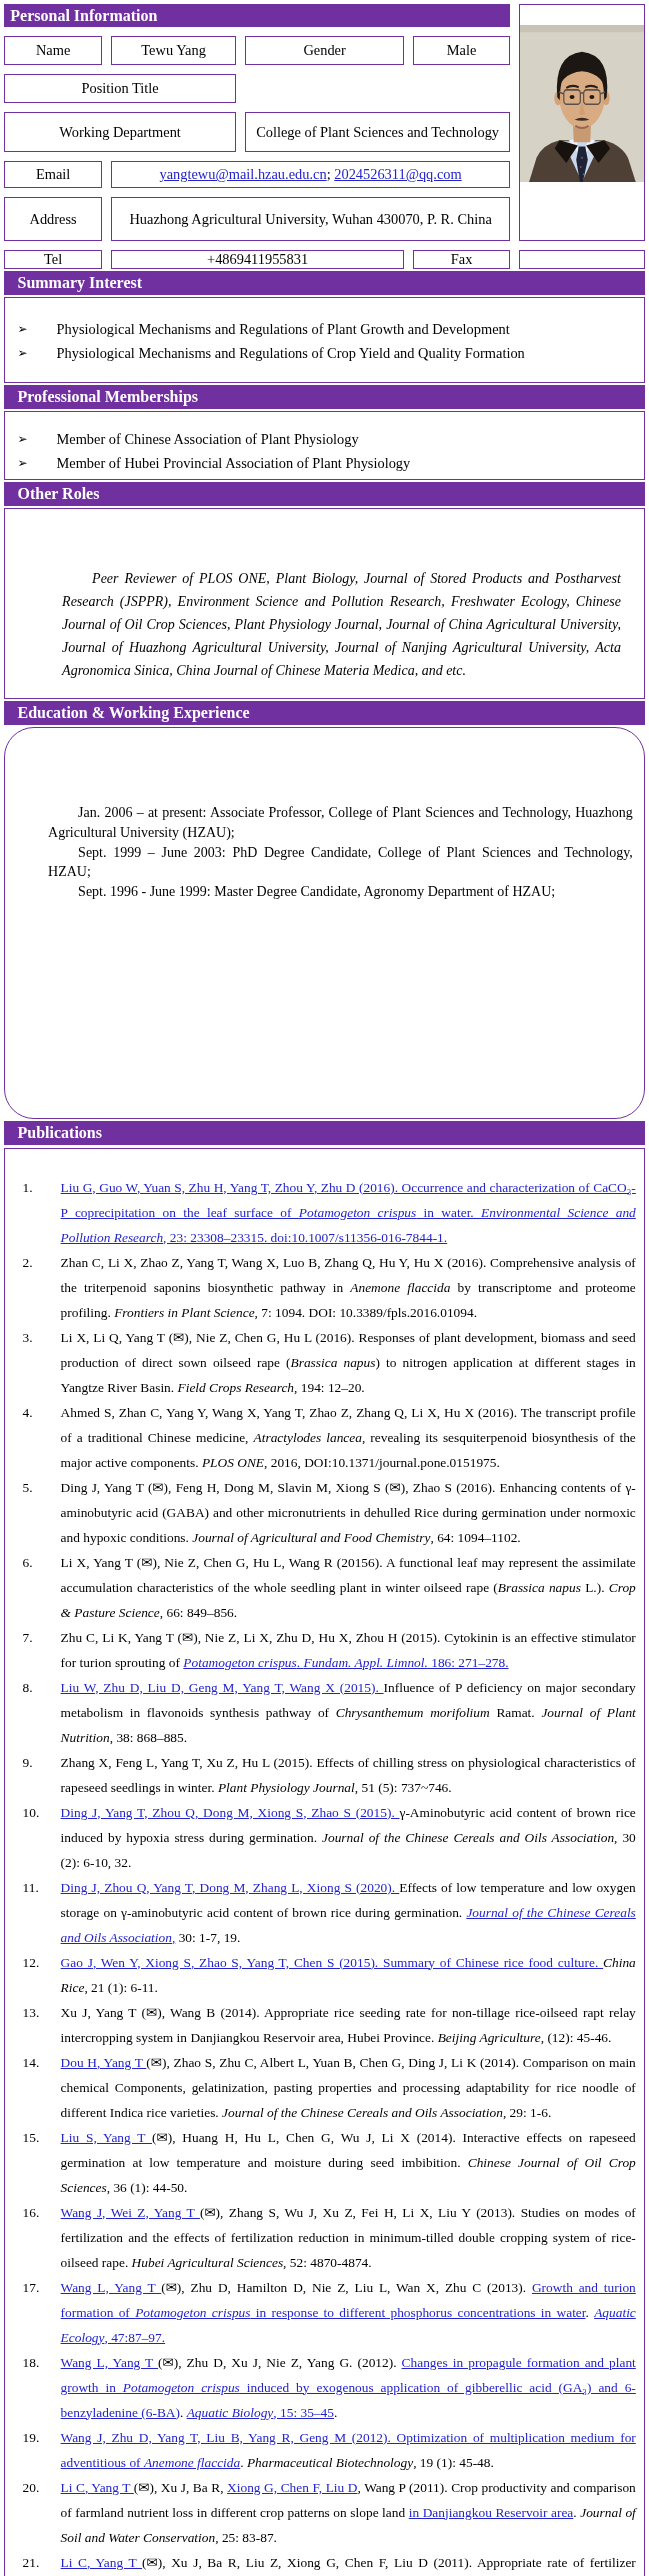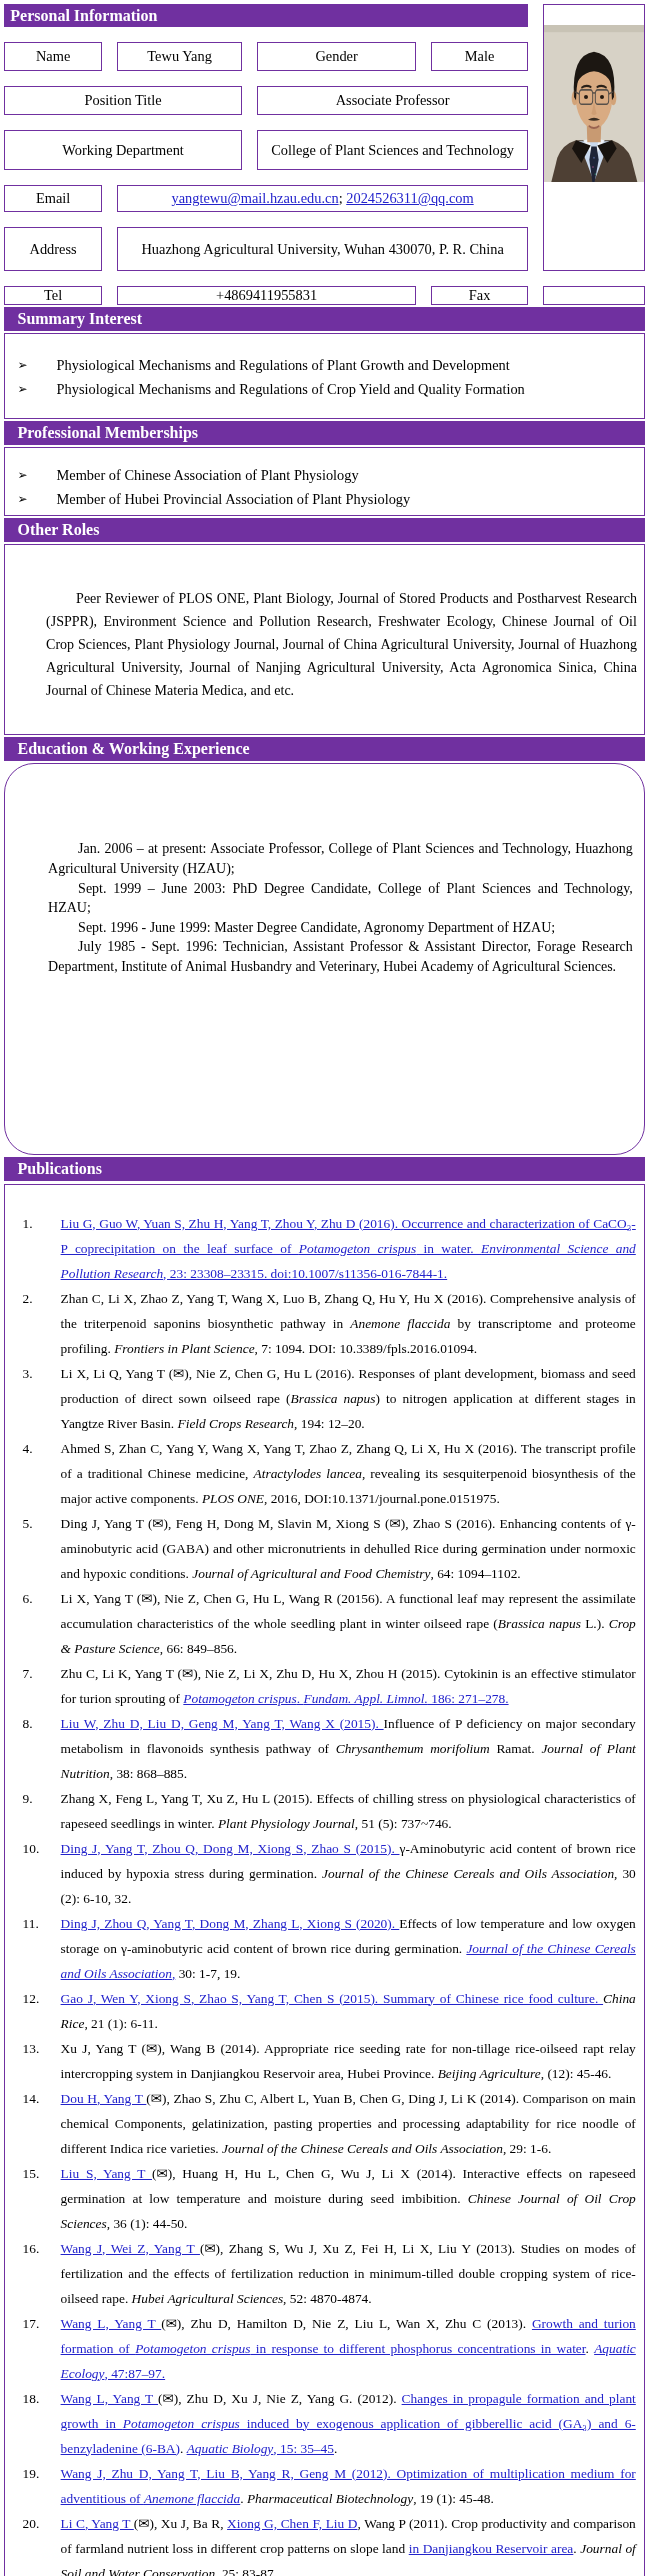--- a/index.html
+++ b/index.html
@@ -9,21 +9,21 @@
     width:649px; height:3426px; background:#ffffff; color:#000;
     font-family:"Liberation Serif","DejaVu Serif",serif;
   }
   .page{ position:relative; margin:4.1px 4.1px 0 4.1px; width:641px; }
 
   
   .pi-grid{
     display:grid;
     grid-template-columns:98px 125px 159px 97px 1fr;
     grid-template-rows:23px 29px 29px 40px 27px 44px 18.5px;
-    gap:15px;
+    gap:9px;
   }
   .band{
     background:var(--purple); color:#fff; font-weight:bold; font-size:16px;
     display:flex; align-items:center; padding-left:13.4px; height:24px; margin-top:2.1px;
   }
   .pi-band{ grid-column:1/5; grid-row:1; margin:0; height:auto; padding-left:6.2px; }
   .cell{
     border:1px solid var(--purple); background:#fff;
     display:flex; align-items:center; justify-content:center; text-align:center;
     font-size:14.4px; padding:1px 4px; line-height:1.45;
@@ -42,21 +42,21 @@
   a.lk,.lk{ color:var(--link); text-decoration:underline; cursor:pointer; }
   .it{ font-style:italic; }
 
   
   .box{ border:1px solid var(--purple); margin-top:2.1px; background:#fff; overflow:hidden; }
   .box-research{ height:86px; padding:19.6px 10.3px 0 12.4px; }
   .box-membership{ height:69px; padding:15.5px 10.3px 0 12.4px; }
   .bullet-row{ display:flex; align-items:flex-start; font-size:14.4px; line-height:24px; }
   .bullet-arrow{ width:39px; flex:none; font-family:"DejaVu Sans",sans-serif; font-size:12px; }
   .box-roles{ height:191px; padding:42px 7.2px 0 41px; font-size:14px; line-height:23px; text-align:justify; }
-  .box-roles p{ margin:0; text-indent:30px; }
+  .box-roles p{ margin:16px; text-indent:30px; font-style:italic; }
   .box-education{ height:392px; padding:75px 11.3px 0 43px; font-size:14px; line-height:19.6px; text-align:justify;border-radius:30px; }
   .box-education p{ margin:0; text-indent:30px; }
   .box-pubs{ height:1979px; padding:26px 5.2px 0 17.5px; font-size:13.4px; line-height:25px; text-align:justify; }
   .pub-item{ display:flex; }
   .pub-num{ flex:none; width:38px; }
   .pub-text{ flex:1; padding-right:3.1px; }
 </style>
 </head>
 <body>
 
@@ -115,21 +115,20 @@
         <path d="M134 196 Q150 204 166 196" stroke="#9a6450" stroke-width="4" fill="none"></path>
       </svg>
     </div>
 
     <div class="cell r2c1">Name</div>
     <div class="cell r2c2">Tewu Yang</div>
     <div class="cell r2c3">Gender</div>
     <div class="cell r2c4">Male</div>
 
     <div class="cell r3a">Position Title</div>
-    <div class="cell r3b">Associate Professor</div>
 
     <div class="cell r4a">Working Department</div>
     <div class="cell r4b">College of Plant Sciences and Technology</div>
 
     <div class="cell r5a">Email</div>
     <div class="cell r5b">
       <span>
         <a class="lk">yangtewu@mail.hzau.edu.cn</a><span>; </span><a class="lk">2024526311@qq.com</a>
       </span>
     </div>
@@ -178,21 +177,20 @@
     <p>Peer Reviewer of PLOS ONE, Plant Biology, Journal of Stored Products and Postharvest Research (JSPPR), Environment Science and Pollution Research, Freshwater Ecology, Chinese Journal of Oil Crop Sciences, Plant Physiology Journal, Journal of China Agricultural University, Journal of Huazhong Agricultural University, Journal of Nanjing Agricultural University, Acta Agronomica Sinica, China Journal of Chinese Materia Medica, and etc.</p>
   </div>
 
   <div class="band">
     <span>Education &amp; Working Experience</span>
   </div>
   <div class="box box-education" id="education-box">
       <p>Jan. 2006 – at present: Associate Professor, College of Plant Sciences and Technology, Huazhong Agricultural University (HZAU);</p>
       <p>Sept. 1999 – June 2003: PhD Degree Candidate, College of Plant Sciences and Technology, HZAU;</p>
       <p>Sept. 1996 - June 1999: Master Degree Candidate, Agronomy Department of HZAU;</p>
-      <p>July 1985 - Sept. 1996: Technician, Assistant Professor &amp; Assistant Director, Forage Research Department, Institute of Animal Husbandry and Veterinary, Hubei Academy of Agricultural Sciences.</p>
     </div>
 
   <div class="band">
     <span>Publications</span>
   </div>
   <div class="box box-pubs" id="pubs-box">
       <div class="pub-item">
         <span class="pub-num">1.</span>
         <span class="pub-text"><a class="lk">Liu G, Guo W, Yuan S, Zhu H, Yang T, Zhou Y, Zhu D (2016). Occurrence and characterization of CaCO₃-P coprecipitation on the leaf surface of </a><a class="lk it">Potamogeton crispus</a><a class="lk"> in water. </a><a class="lk it">Environmental Science and Pollution Research</a><a class="lk">, 23: 23308–23315. doi:10.1007/s11356-016-7844-1.</a></span>
       </div>

